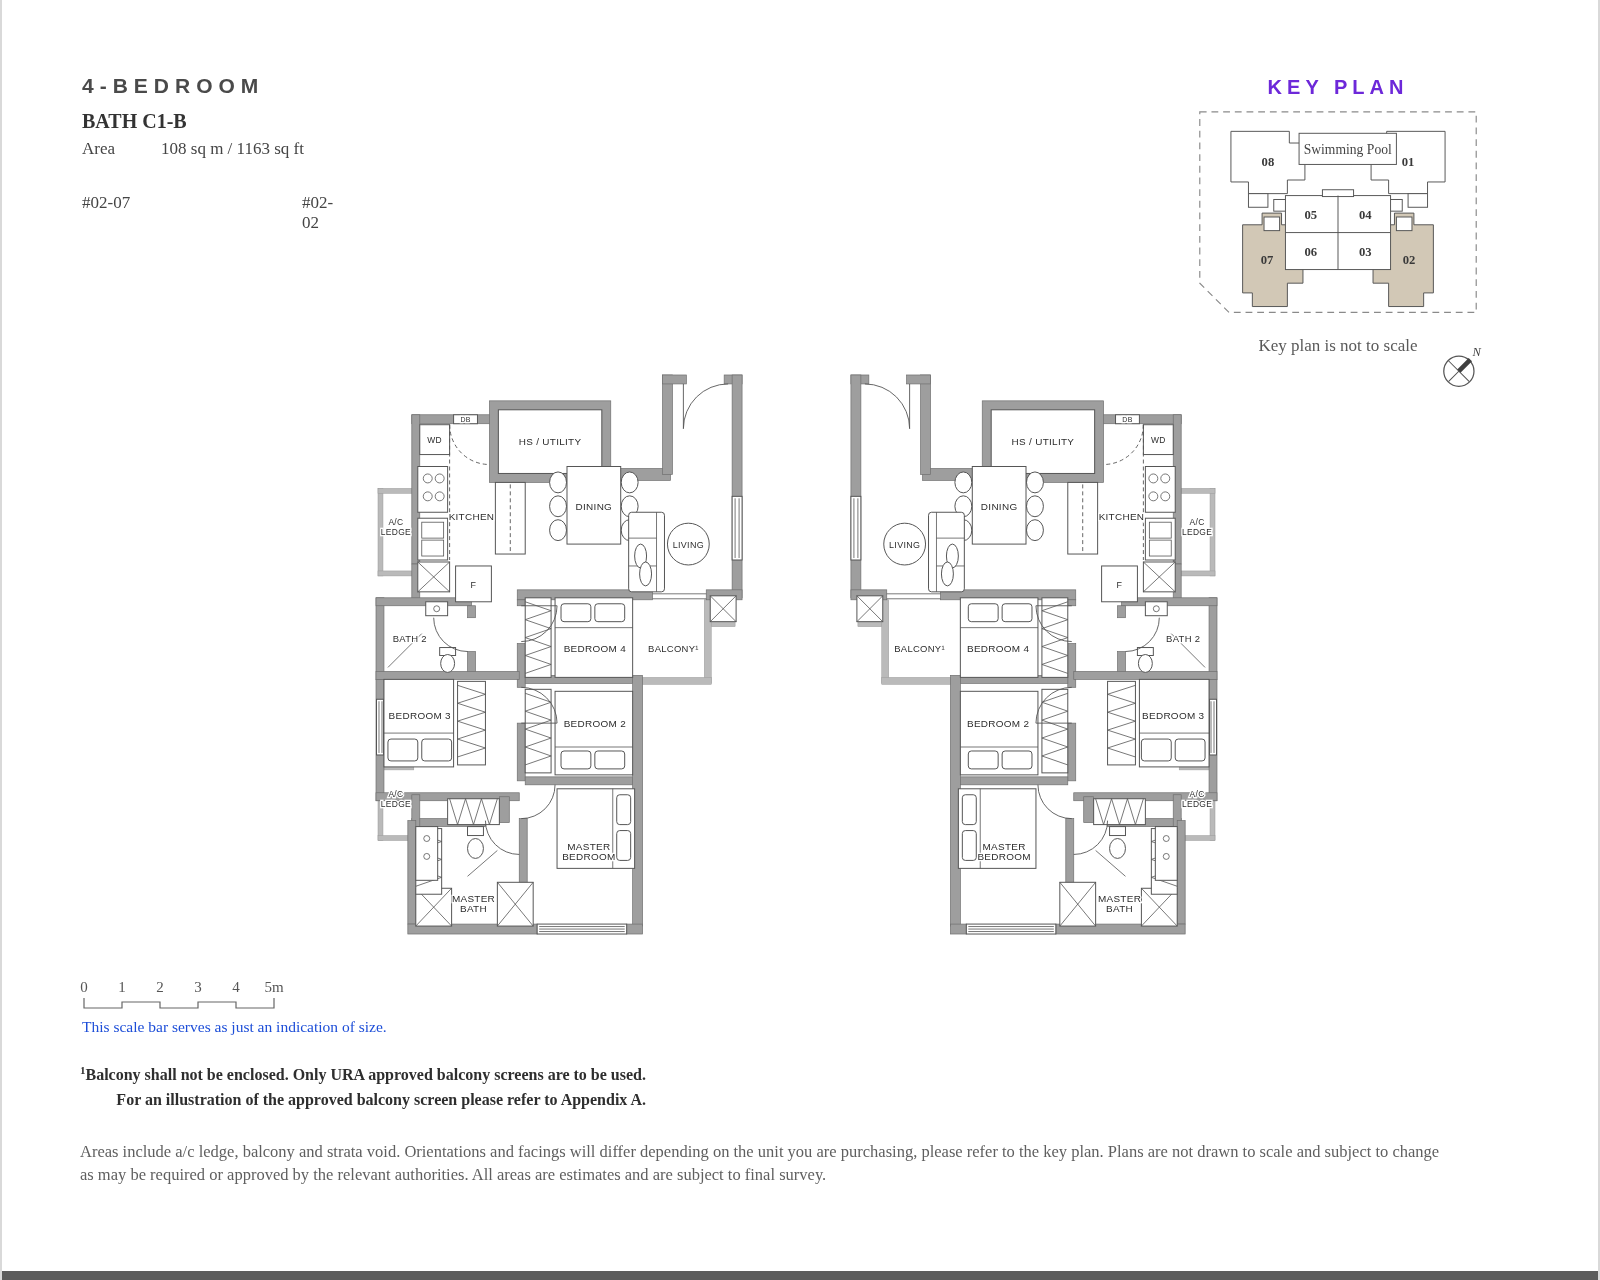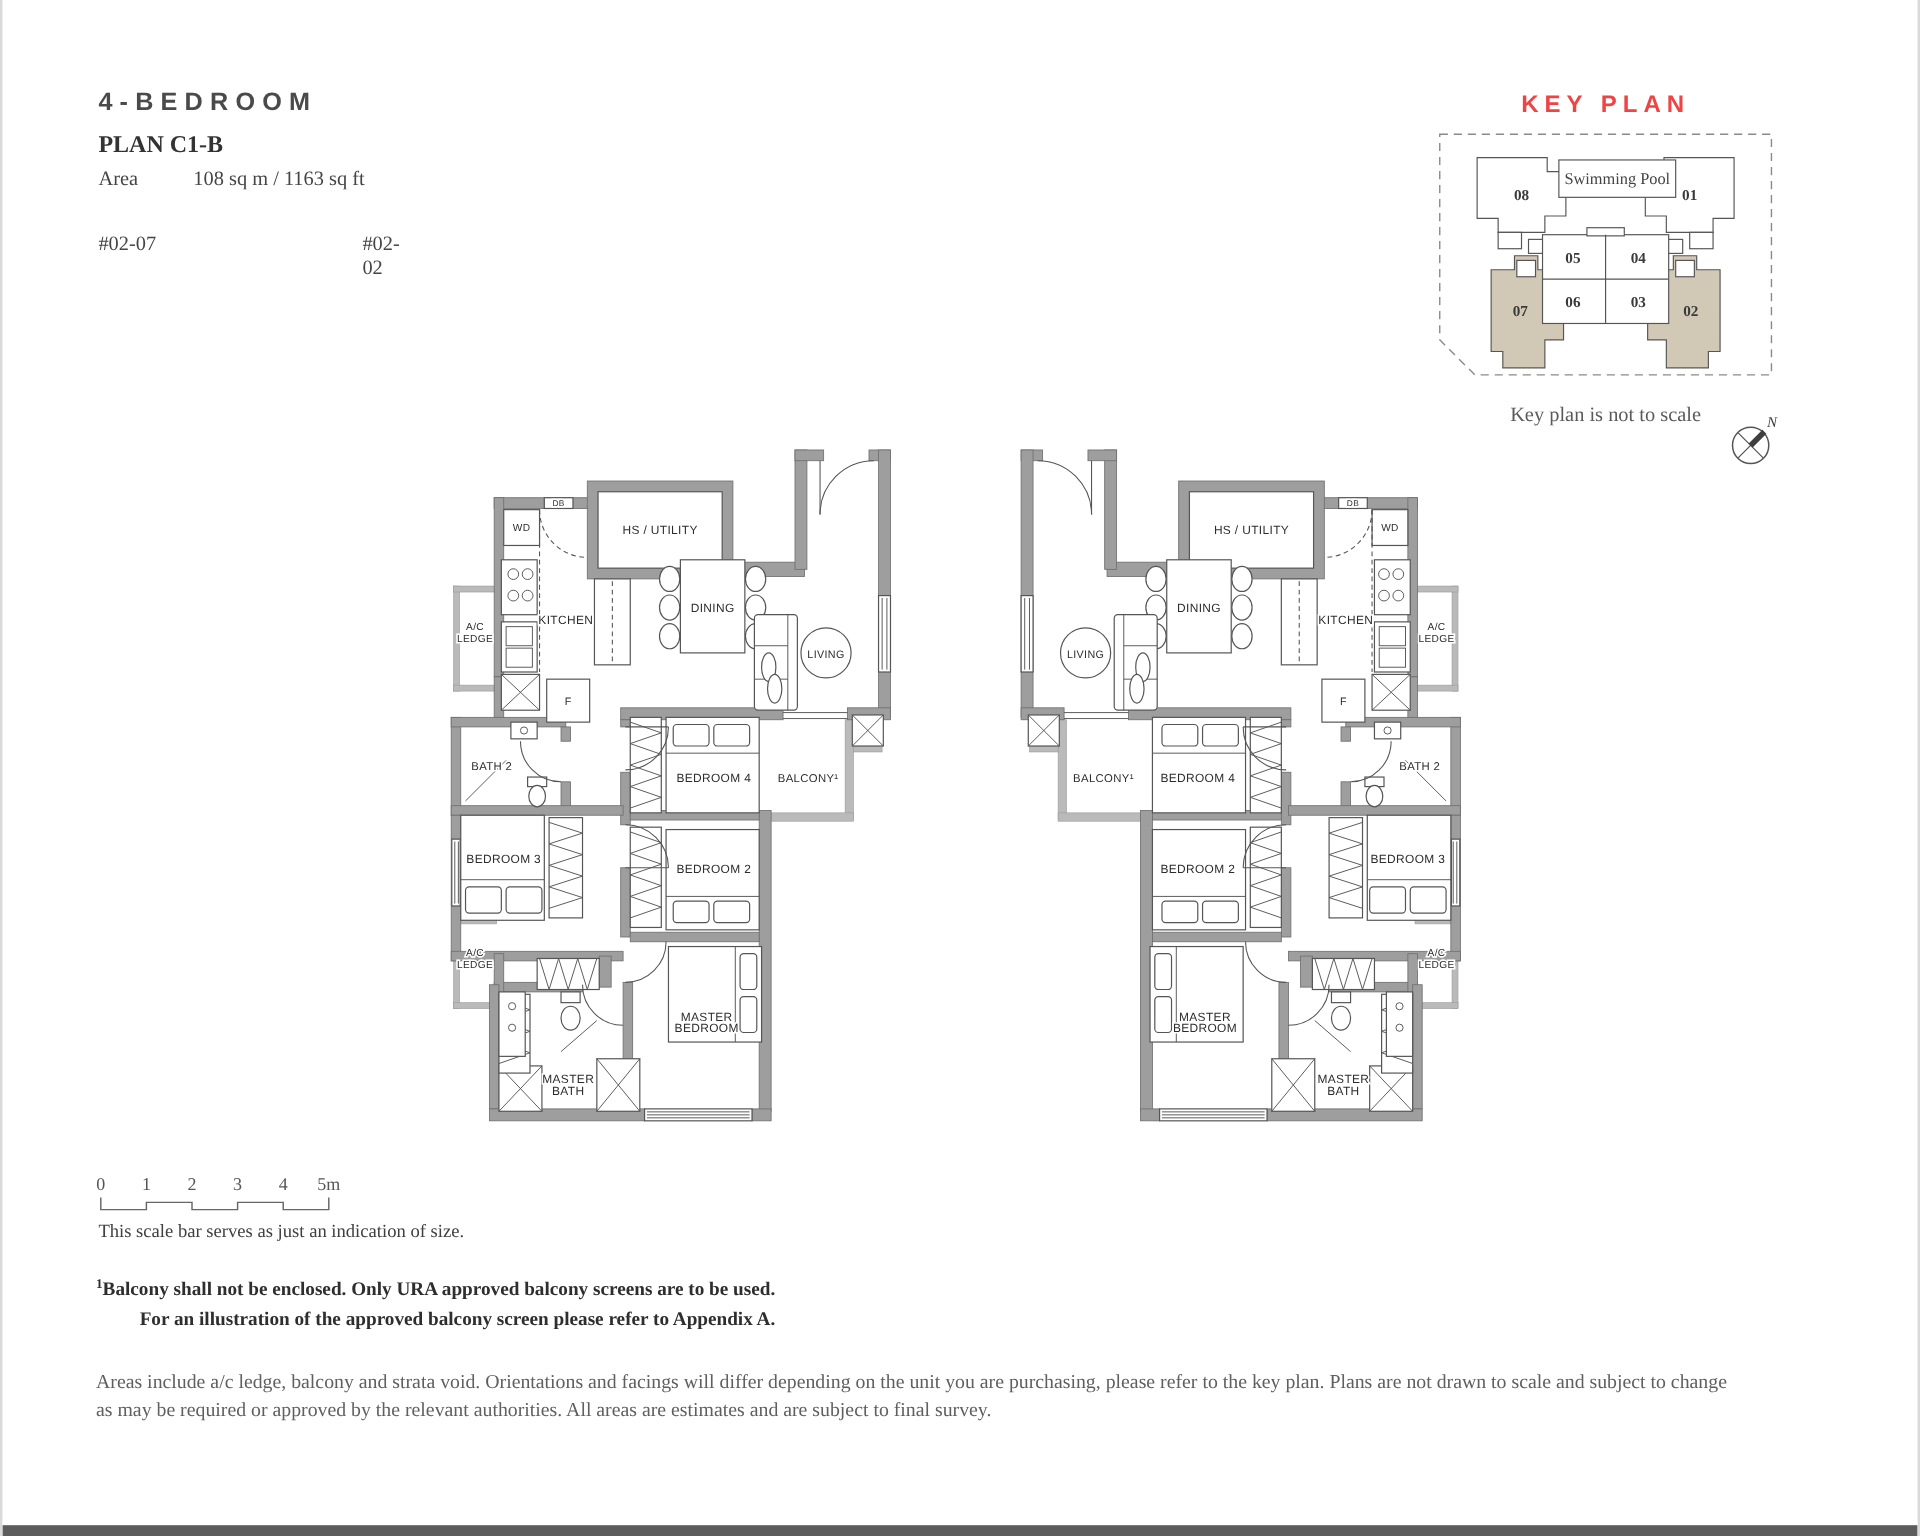--- a/index.html
+++ b/index.html
@@ -7,23 +7,23 @@
         border-left:2px solid #d9d9d9;border-right:2px solid #d9d9d9;box-sizing:border-box;
         font-family:"Liberation Serif",serif;color:#444;}
   #bottom-bar{position:absolute;left:0;right:0;bottom:0;height:9px;background:#5c5c5c;}
 
   .abs{position:absolute;}
   .category{font-family:"Liberation Sans",sans-serif;font-weight:bold;font-size:21px;
             letter-spacing:6px;color:#4a4a4a;}
   .type-label{font-size:20px;font-weight:bold;color:#333;}
   .serif17{font-size:17px;color:#454545;}
   .kp-title{font-family:"Liberation Sans",sans-serif;font-weight:bold;font-size:20px;
-            letter-spacing:5px;color:#ef4444;text-align:center;}
+            letter-spacing:5px;color:#6d28d9;text-align:center;}
   .kp-note{font-size:17px;color:#5a5a5a;text-align:center;}
-  .caption{font-size:15.5px;color:#404040;}
+  .caption{font-size:15.5px;color:#1d4ed8;}
   .footnotes{font-size:16px;font-weight:bold;color:#2e2e2e;line-height:20px;text-align:right;}
   .footnotes sup{font-size:11px;}
   .disclaimer{font-size:16.5px;color:#5f5f5f;line-height:23px;}
 
   
   .w{fill:#9e9e9e;stroke:#6f6f6f;stroke-width:.7;}
   .lw{fill:#bababa;stroke:#9a9a9a;stroke-width:.5;}
   .fx{fill:#fff;stroke:#555;stroke-width:1;}
   .ln{fill:none;stroke:#555;stroke-width:1;}
   .thin{fill:none;stroke:#555;stroke-width:.8;}
@@ -228,21 +228,21 @@
         <path class="kp-shape" d="M40 26 H 100 V 38 H 116 V 76 H 98 V 90 H 58 V 78 H 40 Z"></path>
         <rect class="kp-shape" x="58" y="90" width="20" height="14"></rect>
         <rect class="kp-shape" x="84" y="96" width="14" height="12"></rect>
         <path class="kp-hi" d="M52 122 H 72 V 110 H 92 V 122 H 102 V 164 H 114 V 182 H 98 V 206 H 62 V 192 H 52 Z" fill="#d2c8b6"></path>
         <rect class="kp-shape" x="74" y="114" width="16" height="14"></rect>
       </g>
     </defs>
   </svg>
 
   <div class="abs category" style="left:80px;top:74px">4-BEDROOM</div>
-  <div class="abs type-label" style="left:80px;top:110px">PLAN C1-B</div>
+  <div class="abs type-label" style="left:80px;top:110px">BATH C1-B</div>
   <div class="abs serif17" style="left:80px;top:139px">
     <span>Area</span><span style="margin-left:46px">108 sq m / 1163 sq ft</span>
   </div>
   <div class="abs serif17" style="left:80px;top:193px">
     <span>#02-07</span><span class="abs" style="left:220px;top:0">#02-02</span>
   </div>
 
   <div class="abs kp-title" style="left:1190px;top:76px;width:292px">KEY PLAN</div>
   <svg class="abs" style="left:1190px;top:106px" width="292" height="222" viewBox="0 0 300 228">
     <path class="kp-dash" d="M8 6 H 292 V 212 H 38 L 8 182 Z"></path>

